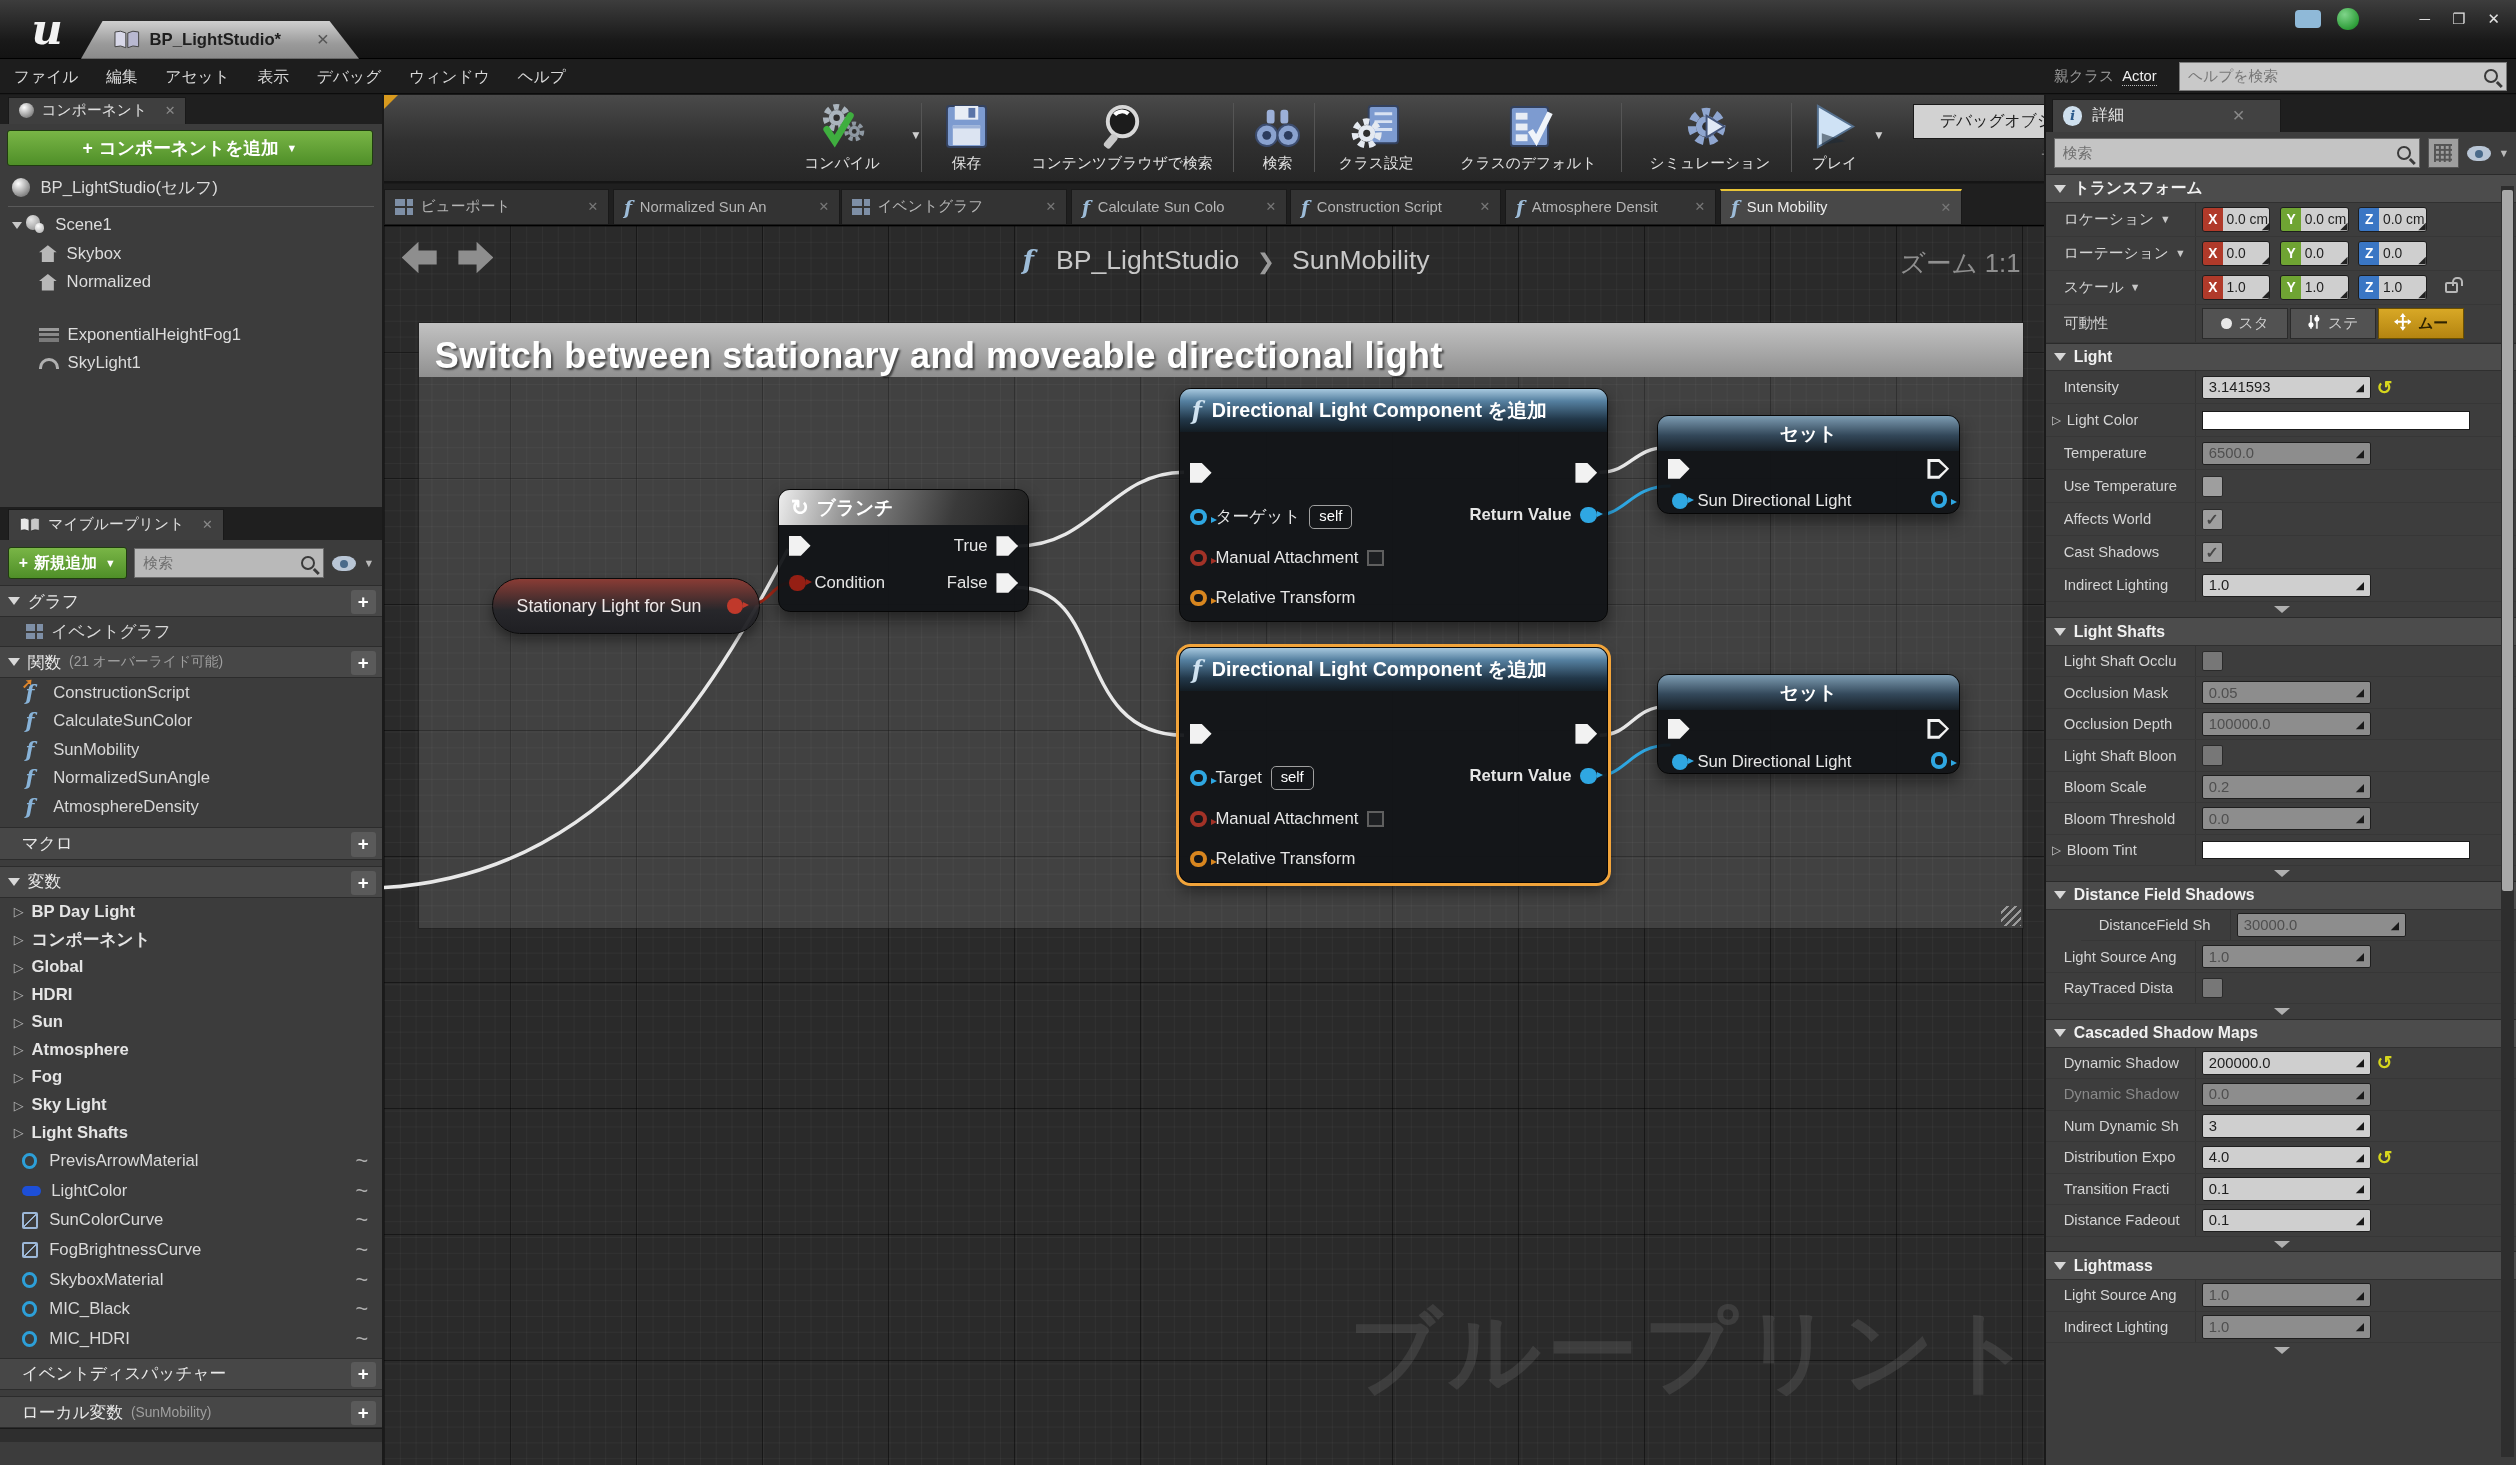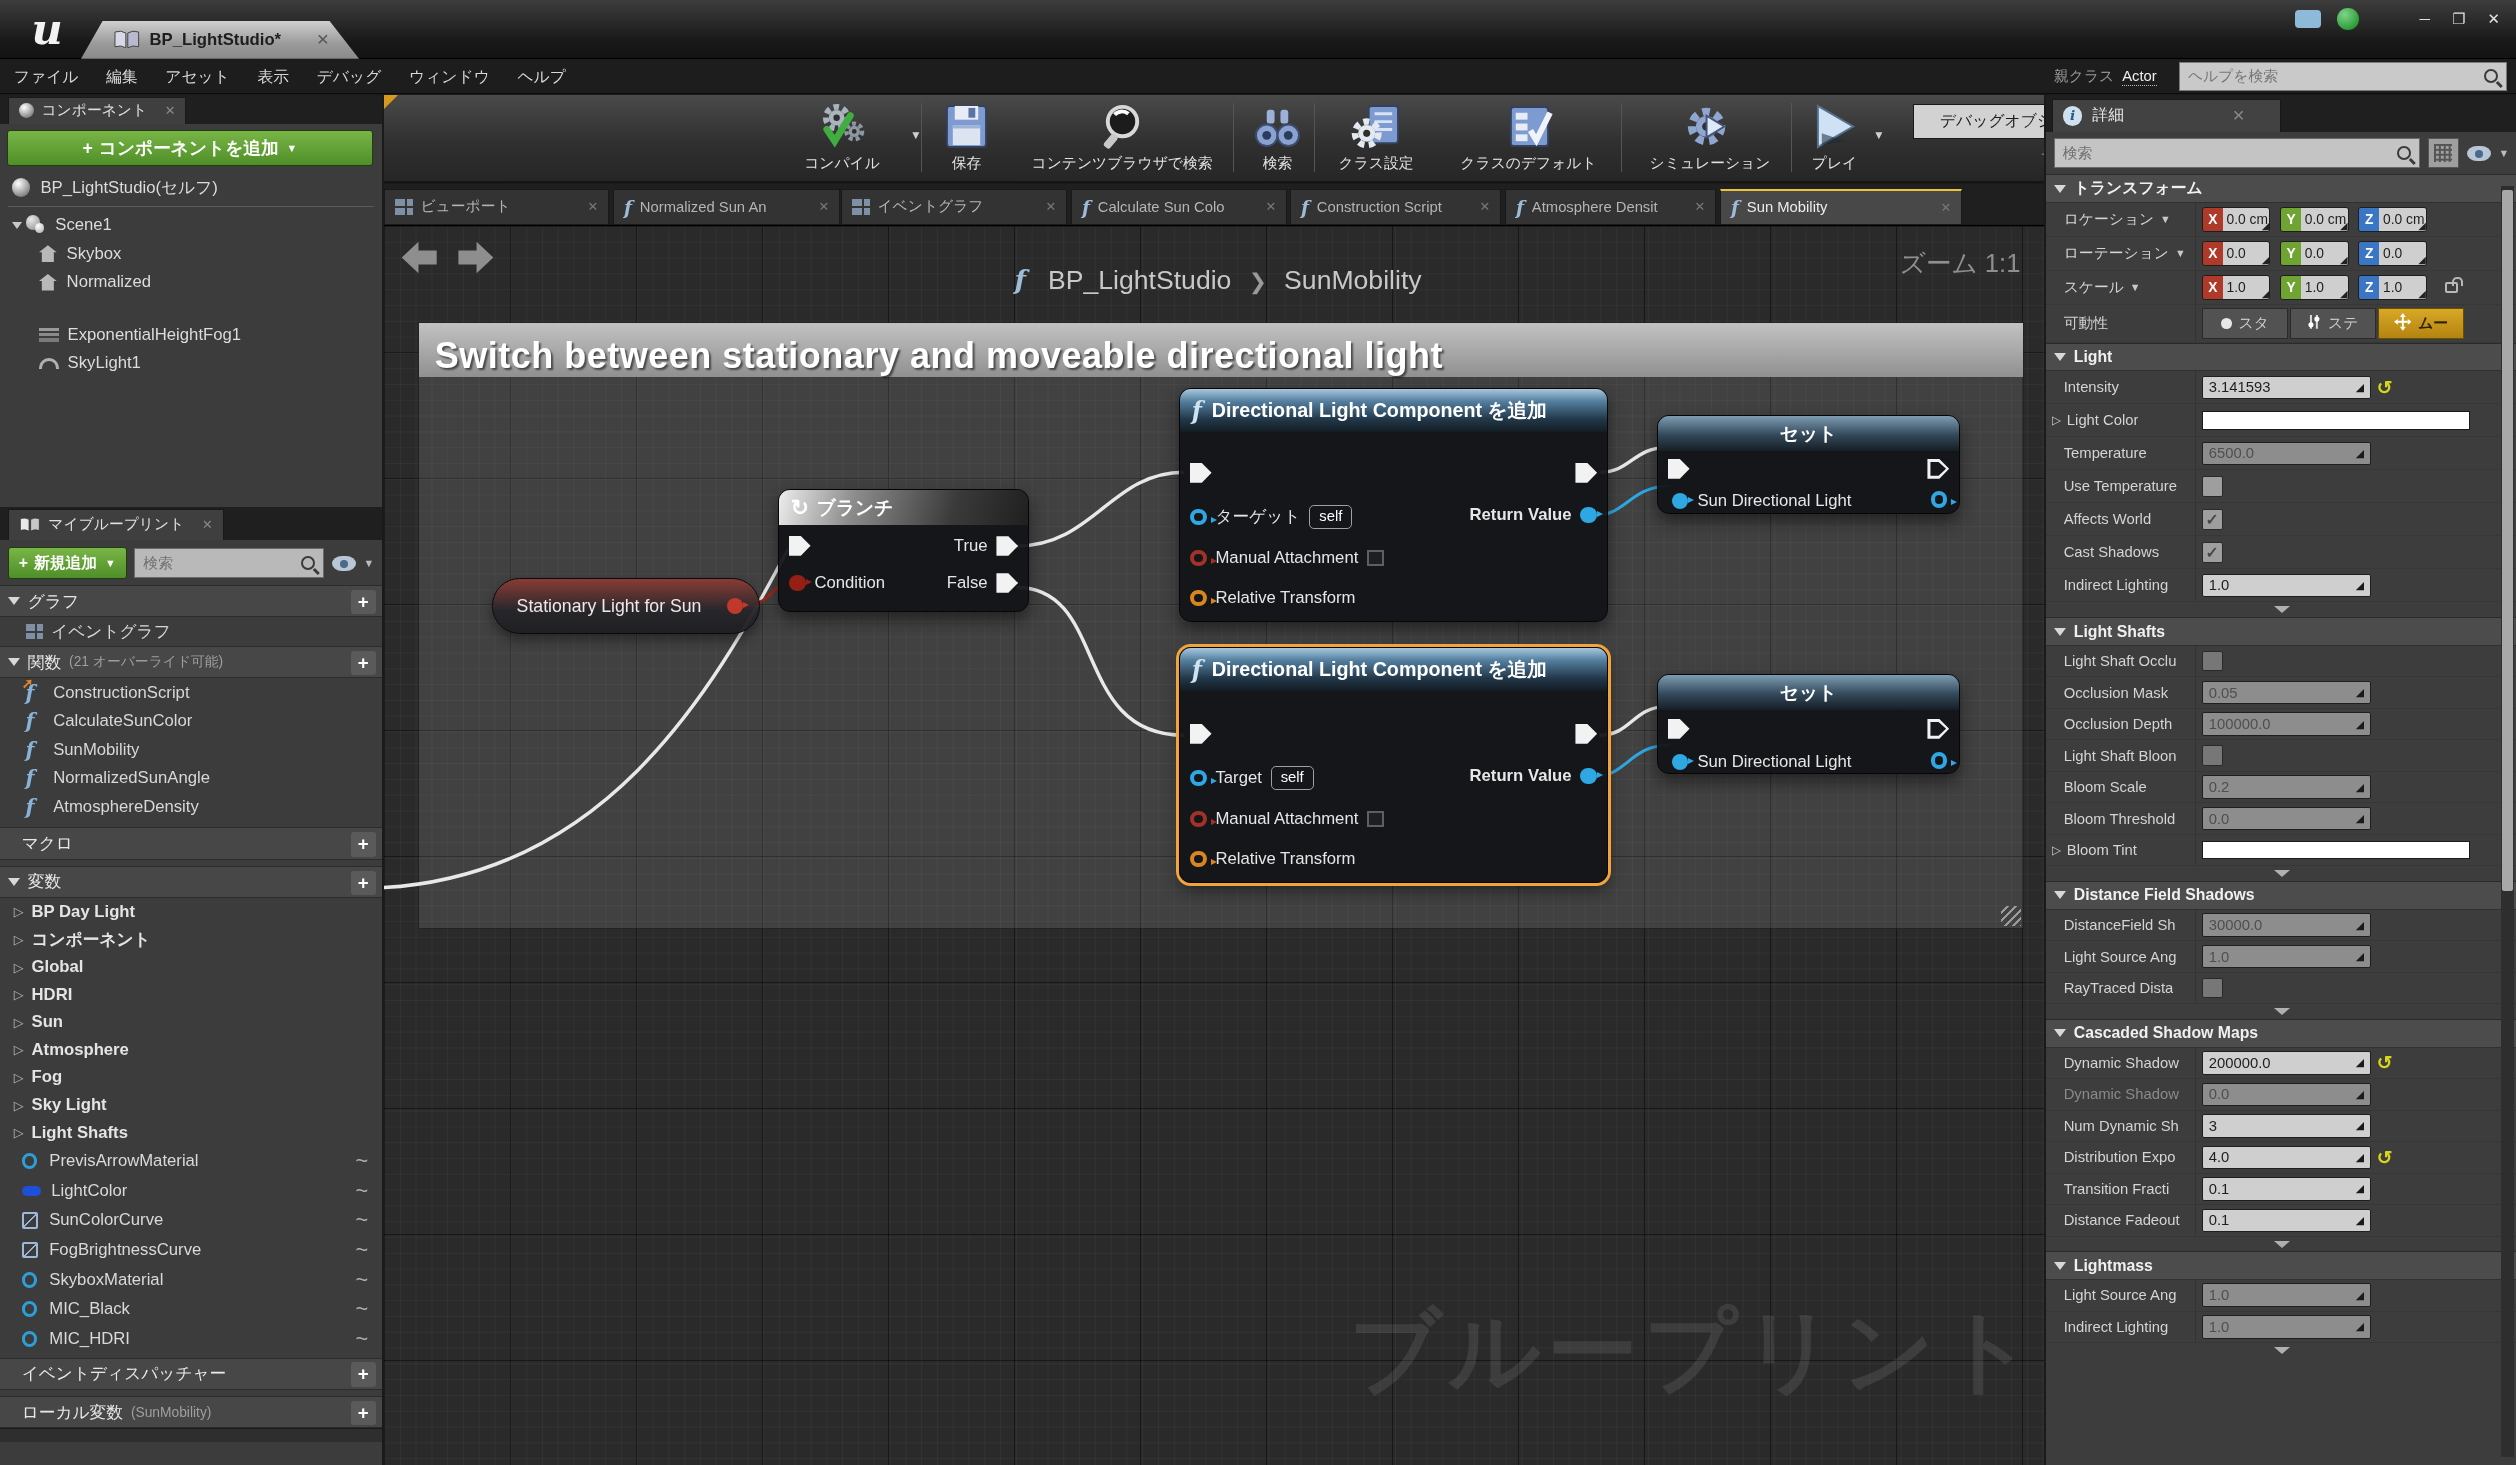--- a/index.html
+++ b/index.html
@@ -78,21 +78,21 @@
       linear-gradient(rgba(0,0,0,0.45) 1px, transparent 1px),
       linear-gradient(90deg, rgba(0,0,0,0.45) 1px, transparent 1px),
       linear-gradient(rgba(255,255,255,0.035) 1px, transparent 1px),
       linear-gradient(90deg, rgba(255,255,255,0.035) 1px, transparent 1px);
     background-size:126px 126px,126px 126px,15.8px 15.8px,15.8px 15.8px;
     border-top:1px solid #000; overflow:hidden; }
   #nav-arrows { position:absolute; left:17.7px; top:15.8px; display:flex; gap:21.7px; }
   .nav-arrow { width:35px; height:31.5px; background:#8e8e8e; }
   .nav-arrow.back { clip-path:polygon(0 50%,48% 0,48% 28%,100% 28%,100% 72%,48% 72%,48% 100%); }
   .nav-arrow.fwd  { clip-path:polygon(100% 50%,52% 0,52% 28%,0 28%,0 72%,52% 72%,52% 100%); }
-  #breadcrumb { position:absolute; left:4px; top:17.7px; width:100%; text-align:center; font-size:26.6px; color:#c8c8c8;margin-top:20px; }
+  #breadcrumb { position:absolute; left:12px; top:17.7px; width:100%; text-align:center; font-size:26.6px; color:#c8c8c8; }
   #breadcrumb .ficon { font-family:"DejaVu Serif", serif; font-style:italic; font-weight:bold; color:#9dbcd8; }
   #breadcrumb .sep { color:#9a9a9a; font-size:21.7px; padding:0 9.9px; }
   #zoom-label { position:absolute; right:23.6px; top:19.7px; color:#8f8f8f; font-size:25.6px; }
   #watermark { position:absolute; left:965px; top:1064px; font-size:91px; font-weight:bold;
     color:rgba(255,255,255,0.09); letter-spacing:5.9px; }
 
   
   #comment { position:absolute; left:34px; top:96px; width:1606px; height:607px;
     background:rgba(255,255,255,0.11); border:1px solid rgba(0,0,0,0.45); }
   #comment-header { height:54px; background:linear-gradient(#c2c2c2,#909090);
@@ -1092,21 +1092,21 @@
           <div class="d-color" style="background: rgb(255, 255, 255);"></div>
         </div>
       </div>
       <div class="d-expander">
         <i></i>
       </div>
       <div class="d-sechdr">
         <div class="d-tri"></div>
         <span class="nowrap">Distance Field Shadows</span>
       </div>
-      <div class="d-row" style="height: 31.5px;">
+      <div class="d-row" style="height: 31.5px; margin-left: 35px;">
         <div class="dlabel">
           <span class="nowrap">DistanceField Sh</span>
         </div>
         <div class="dctrl">
           <div class="d-field disabled">
             <span class="nowrap">30000.0</span>
             <span class="corner">◢</span>
           </div>
         </div>
       </div>

